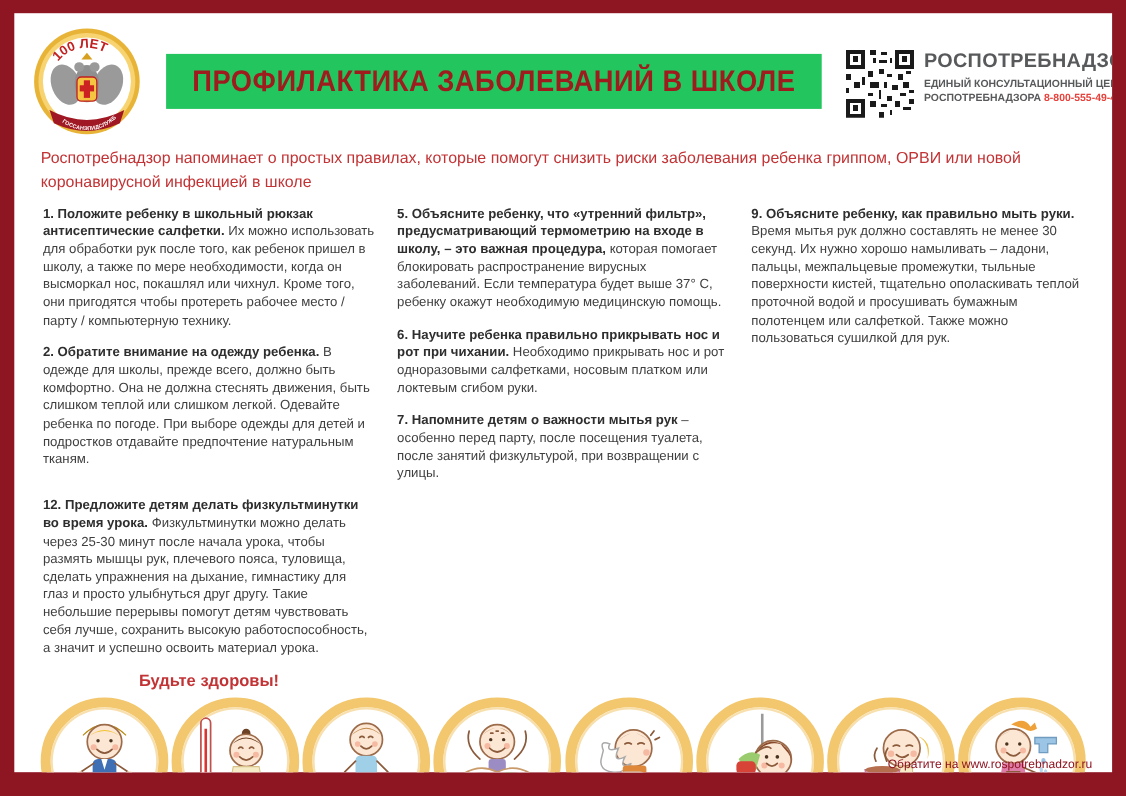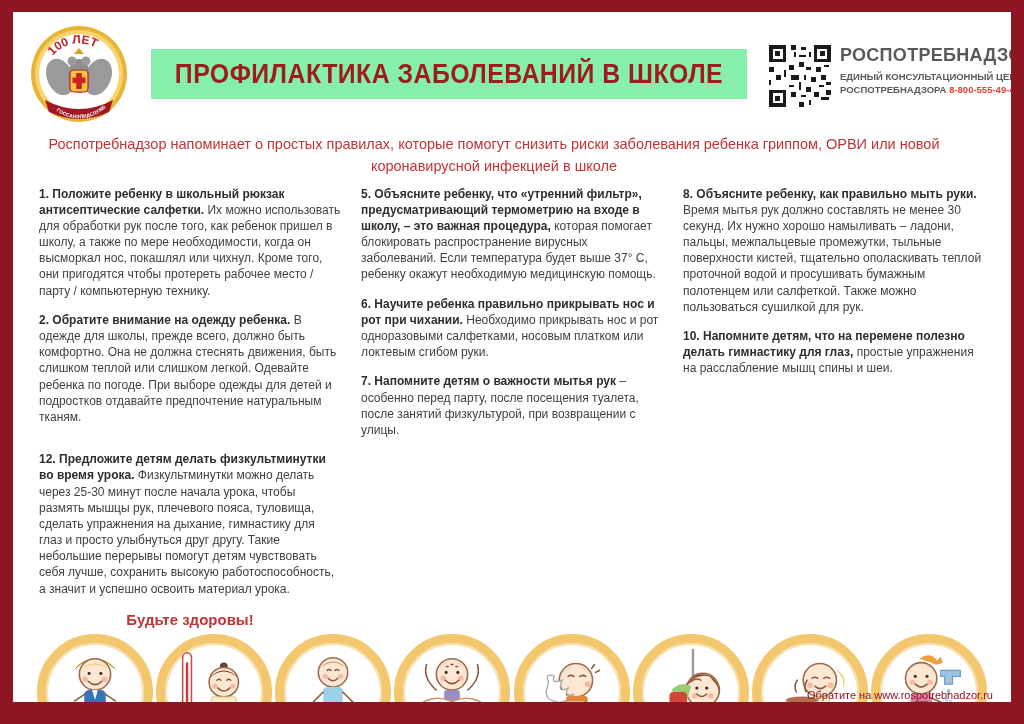--- a/index.html
+++ b/index.html
@@ -14,36 +14,36 @@
     position:absolute; top:12px; left:13px; right:13px; bottom:22px;
     background:#ffffff;
     display:flex; flex-direction:column;
     overflow:hidden;
   }
   
   .header { display:flex; align-items:center; padding:12px 20px 0 16px; gap:12px; height:112px; }
   .emblem { width:100px; height:100px; flex:0 0 auto; }
   .banner {
     flex:1 1 auto; height:50px; margin:0 10px;
-    background:#86efac; display:flex; align-items:center; justify-content:center;
+    background:#22c55e; display:flex; align-items:center; justify-content:center;
   }
   .banner .title {
     color:#9e1b1e; font-weight:bold; font-size:27px; letter-spacing:.5px;
     transform:scaleX(.92); white-space:nowrap;
   }
   .agency { display:flex; gap:9px; align-items:flex-start; width:248px; flex:0 0 auto; padding-top:4px; }
   .qr { width:62px; height:62px; flex:0 0 auto; }
   .agency-text { display:flex; flex-direction:column; }
   .agency-name { font-size:18px; font-weight:bold; color:#58595b; letter-spacing:.3px; }
   .agency-sub { font-size:9.5px; font-weight:bold; color:#58595b; margin-top:5px; line-height:1.35; }
   .agency-sub2 { font-size:9.5px; font-weight:bold; color:#58595b; line-height:1.35; }
   .phone { color:#e8403a; }
   
   .intro {
-    color:#c23335; text-align:center; font-size:14.5px; line-height:1.5;
+    color:#c23335; font-size:14.5px; line-height:1.5;
     padding:10px 60px 0 24px; height:58px;
   }
   
   .tips {
     display:grid; grid-template-columns:repeat(3,1fr); column-gap:20px;
     padding:8px 26px 0 26px; flex:1 1 auto;
     font-size:12px; line-height:1.35; color:#3f3f3f;
   }
   .tip { margin-bottom:13px; }
   .tip b { color:#2e2e2e; }
@@ -156,22 +156,21 @@
     <div class="col">
       <p class="tip"><b>1. Положите ребенку в школьный рюкзак антисептические салфетки.</b><span> Их можно использовать для обработки рук после того, как ребенок пришел в школу, а также по мере необходимости, когда он высморкал нос, покашлял или чихнул. Кроме того, они пригодятся чтобы протереть рабочее место / парту / компьютерную технику.</span></p>
       <p class="tip"><b>2. Обратите внимание на одежду ребенка.</b><span> В одежде для школы, прежде всего, должно быть комфортно. Она не должна стеснять движения, быть слишком теплой или слишком легкой. Одевайте ребенка по погоде. При выборе одежды для детей и подростков отдавайте предпочтение натуральным тканям.</span></p>
     </div>
     <div class="col">
       <p class="tip"><b>5. Объясните ребенку, что «утренний фильтр», предусматривающий термометрию на входе в школу, – это важная процедура,</b><span> которая помогает блокировать распространение вирусных заболеваний. Если температура будет выше 37° C, ребенку окажут необходимую медицинскую помощь.</span></p>
       <p class="tip"><b>6. Научите ребенка правильно прикрывать нос и рот при чихании.</b><span> Необходимо прикрывать нос и рот одноразовыми салфетками, носовым платком или локтевым сгибом руки.</span></p>
       <p class="tip"><b>7. Напомните детям о важности мытья рук</b><span> – особенно перед парту, после посещения туалета, после занятий физкультурой, при возвращении с улицы.</span></p>
     </div>
     <div class="col">
-      <p class="tip"><b>8. Объясните ребенку, как правильно мыть руки.</b><span> Время мытья рук должно составлять не менее 30 секунд. Их нужно хорошо намыливать – ладони, пальцы, межпальцевые промежутки, тыльные поверхности кистей, тщательно ополаскивать теплой проточной водой и просушивать бумажным полотенцем или салфеткой. Также можно пользоваться сушилкой для рук.</span></p>
-      <p class="tip"><b>10. Напомните детям, что на перемене полезно делать гимнастику для глаз,</b><span> простые упражнения на расслабление мышц спины и шеи.</span></p>
+      <p class="tip"><b>9. Объясните ребенку, как правильно мыть руки.</b><span> Время мытья рук должно составлять не менее 30 секунд. Их нужно хорошо намыливать – ладони, пальцы, межпальцевые промежутки, тыльные поверхности кистей, тщательно ополаскивать теплой проточной водой и просушивать бумажным полотенцем или салфеткой. Также можно пользоваться сушилкой для рук.</span></p>
     </div>
     <div class="col">
       <p class="tip"><b>12. Предложите детям делать физкультминутки во время урока.</b><span> Физкультминутки можно делать через 25-30 минут после начала урока, чтобы размять мышцы рук, плечевого пояса, туловища, сделать упражнения на дыхание, гимнастику для глаз и просто улыбнуться друг другу. Такие небольшие перерывы помогут детям чувствовать себя лучше, сохранить высокую работоспособность, а значит и успешно освоить материал урока.</span></p>
       <p class="closing">Будьте здоровы!</p>
     </div>
   </div>
 
   <div class="bubbles">
 
     <div class="bubble">

